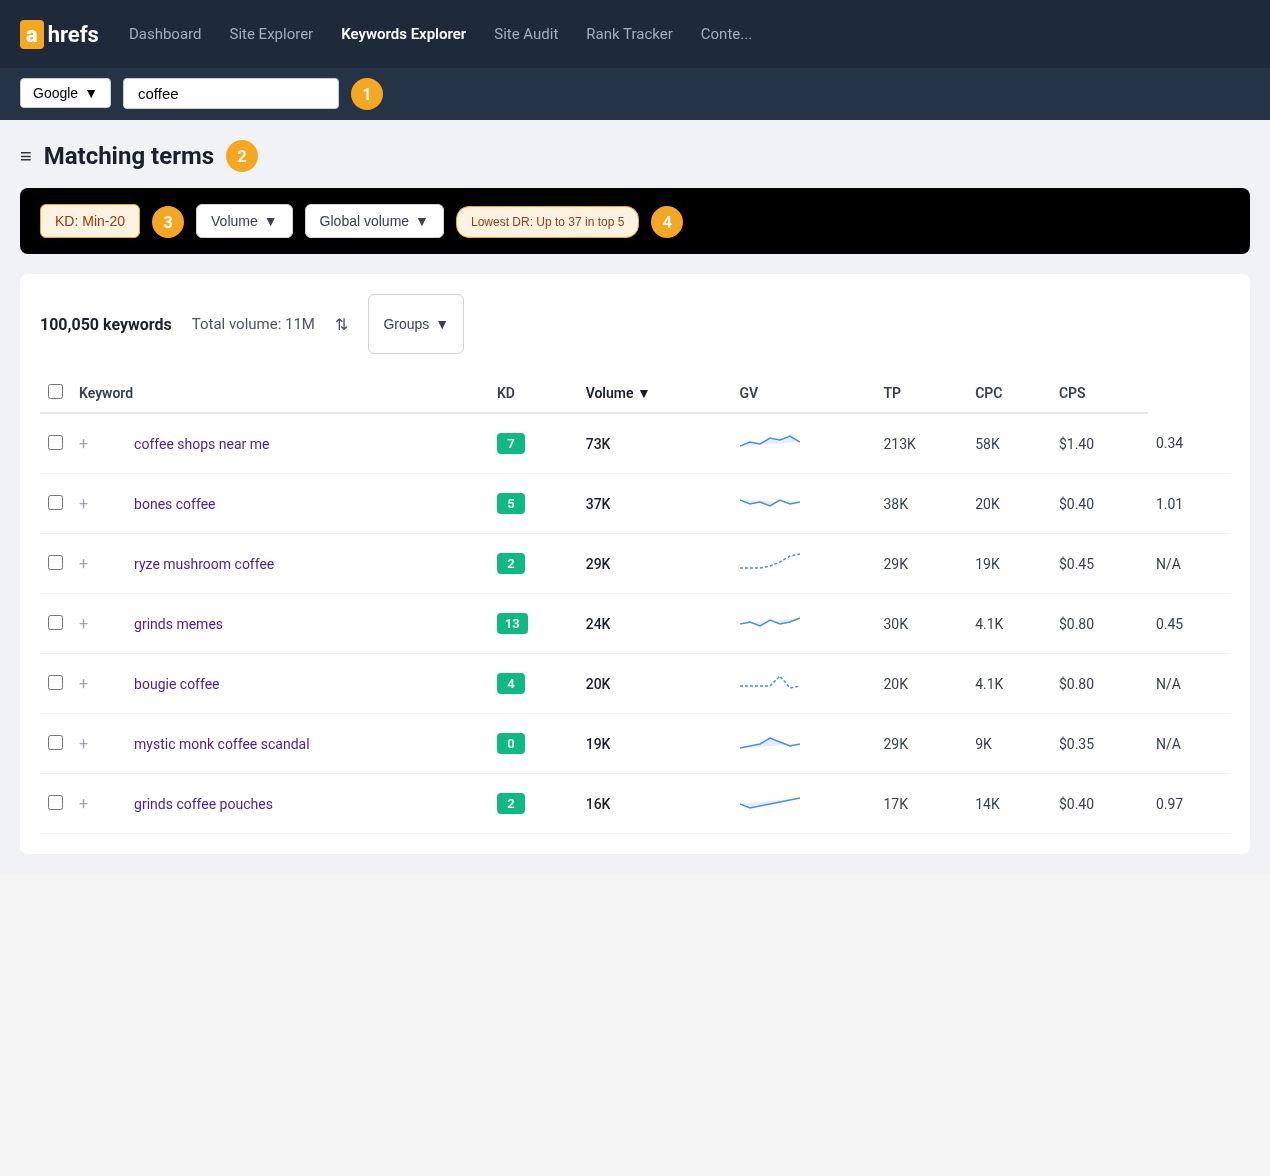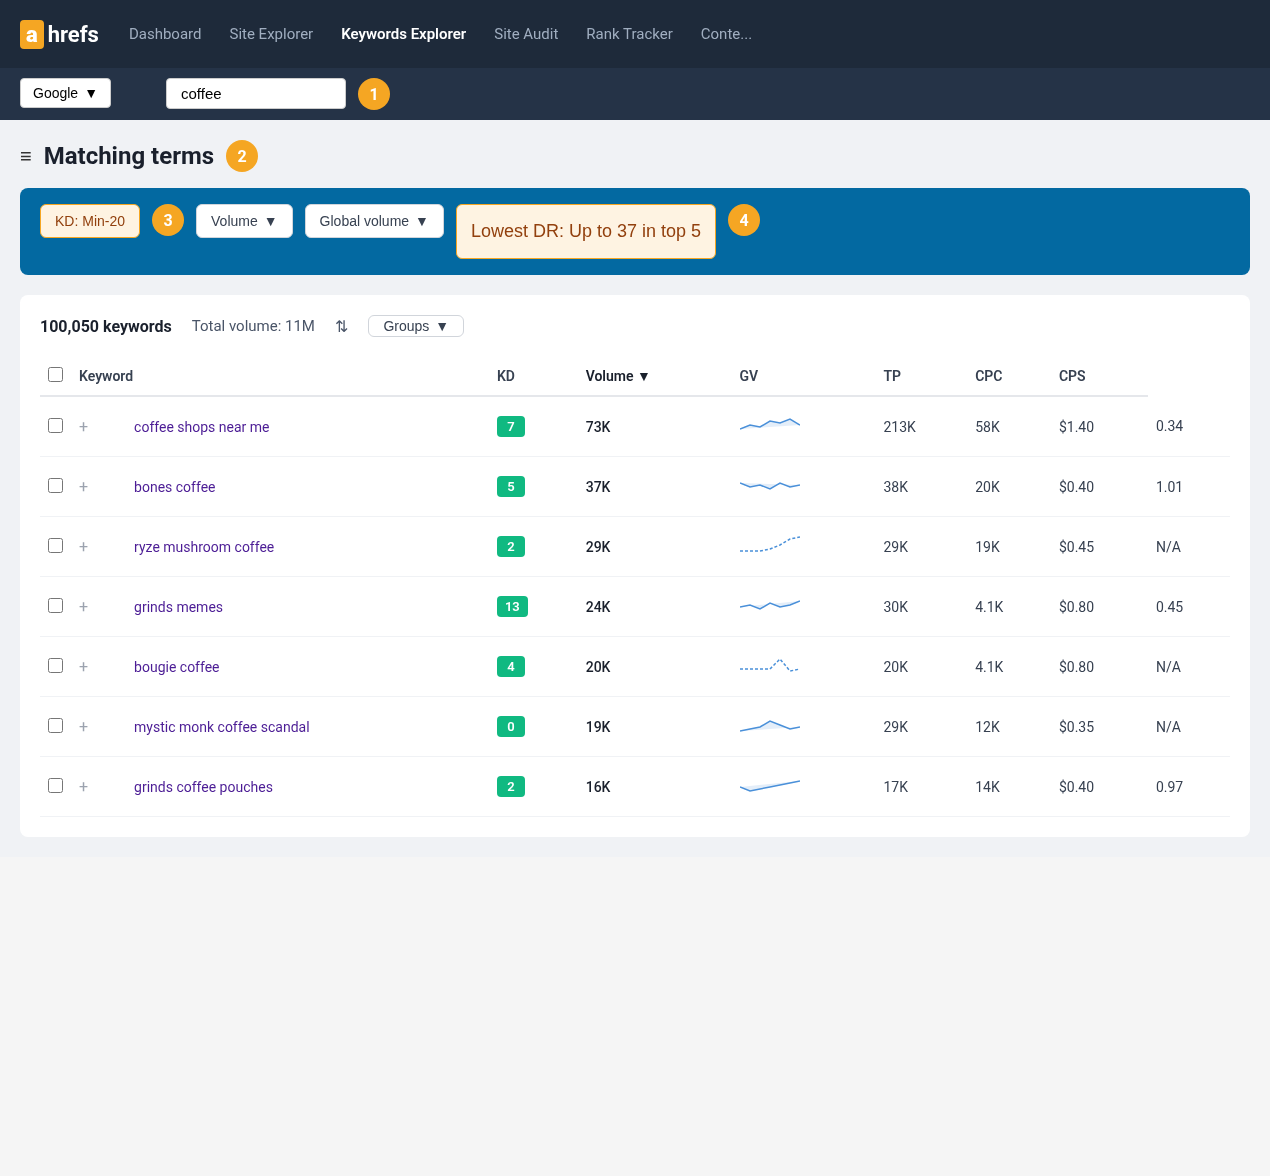--- a/index.html
+++ b/index.html
@@ -67,22 +67,21 @@
       display: flex;
       align-items: center;
       gap: 6px;
     }
     .search-input {
       background: white;
       border: 1px solid #ccc;
       border-radius: 4px;
       padding: 6px 14px;
       font-size: 15px;
-      width: 180px;
-      margin-left: 43px;
+      width: 216px;
     }
     .circle-badge {
       background: #f5a623;
       color: white;
       border-radius: 50%;
       width: 32px;
       height: 32px;
       display: flex;
       align-items: center;
       justify-content: center;
@@ -137,26 +136,26 @@
       color: #92400e;
     }
     .mode-label {
       color: #6b7280;
       font-size: 14px;
       margin-left: 8px;
     }
 
     
     .filters-section {
-      background: #0369a1;
+      background: #000000;
       border-radius: 8px;
       padding: 16px 20px;
       margin-bottom: 20px;
       display: flex;
-      align-items: flex-start;
+      align-items: flex-end;
       gap: 12px;
     }
     .kd-filter {
       background: #fef3e2;
       border: 1px solid #f5a623;
       border-radius: 6px;
       padding: 8px 14px;
       font-size: 14px;
       color: #92400e;
       cursor: pointer;
@@ -169,23 +168,23 @@
       cursor: pointer;
       background: white;
       color: #374151;
       display: flex;
       align-items: center;
       gap: 6px;
     }
     .dr-filter {
       background: #fef3e2;
       border: 1px solid #f5a623;
-      border-radius: 6px;
-      padding: 16px 14px;
-      font-size: 18px;
+      border-radius: 13px;
+      padding: 8px 14px;
+      font-size: 12px;
       color: #92400e;
       cursor: pointer;
     }
 
     
     .keywords-section {
       background: white;
       border-radius: 8px;
       padding: 20px;
     }
@@ -203,21 +202,21 @@
     .total-volume {
       font-size: 15px;
       color: #4a5568;
     }
     .groups-btn {
       display: flex;
       align-items: center;
       gap: 6px;
       border: 1px solid #d1d5db;
       border-radius: 6px;
-      padding: 2px 14px;
+      padding: 21px 14px;
       font-size: 14px;
       cursor: pointer;
       background: white;
       color: #374151;
       justify-content: flex-end;
     }
     .filters-icon {
       font-size: 16px;
       color: #4a5568;
       cursor: pointer;
@@ -490,21 +489,21 @@
       <a class="keyword-link" href="#">mystic monk coffee scandal</a>
     </td>
     <td>
       <span class="kd-badge">0</span>
     </td>
     <td class="volume-cell">19K</td>
     <td><svg class="sparkline" viewBox="0 0 60 28" xmlns="http://www.w3.org/2000/svg">
                 <polyline fill="rgba(74,144,217,0.15)" stroke="#4a90d9" stroke-width="1.5" points="0,20 10,18 20,16 30,10 40,14 50,18 60,16"></polyline>
               </svg></td>
     <td class="gv-cell">29K</td>
-    <td class="tp-cell">12K</td>
+    <td class="tp-cell">9K</td>
     <td class="cpc-cell">$0.35</td>
     <td class="cps-cell">N/A</td>
   </tr>
           <tr>
     <td class="checkbox-cell">
       <input type="checkbox" style="">
     </td>
     <td>
       <span class="add-icon">+</span>
     </td>

